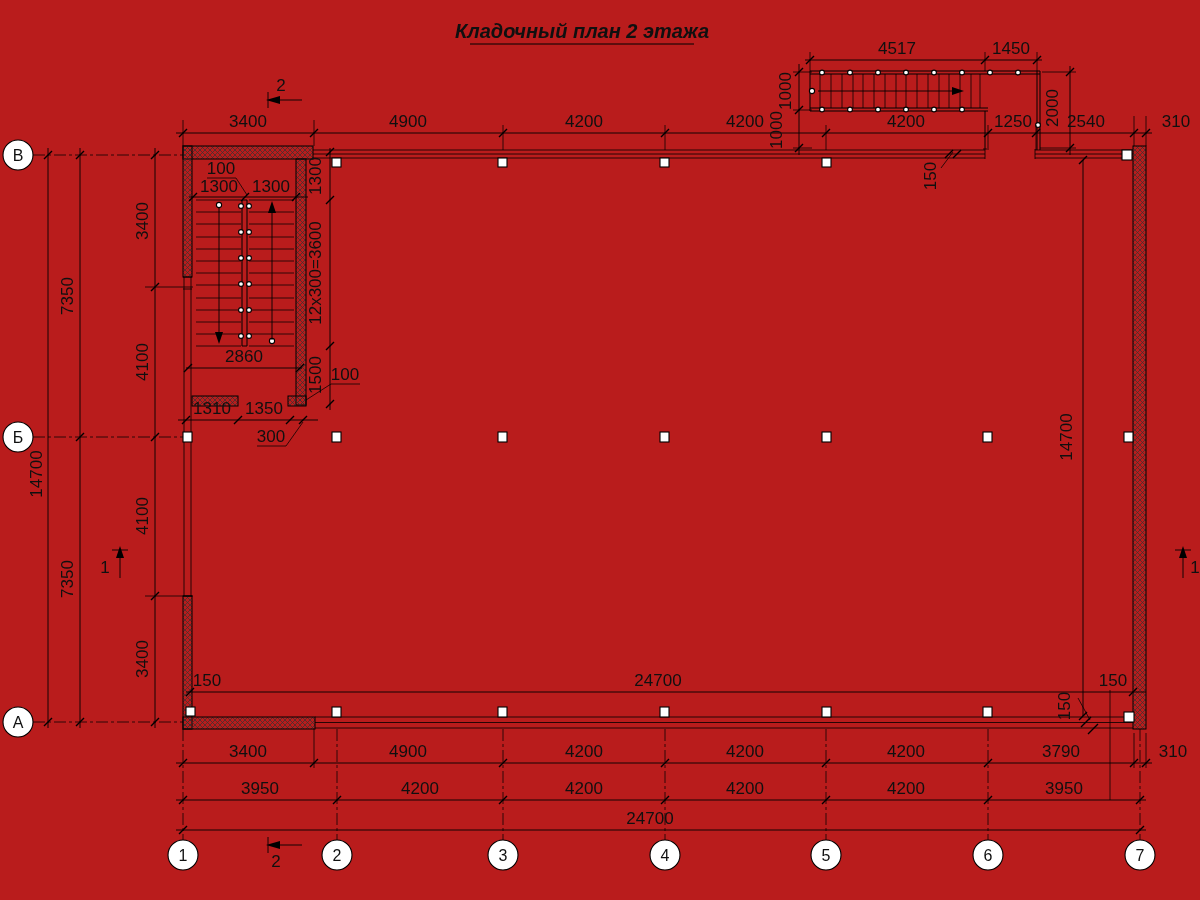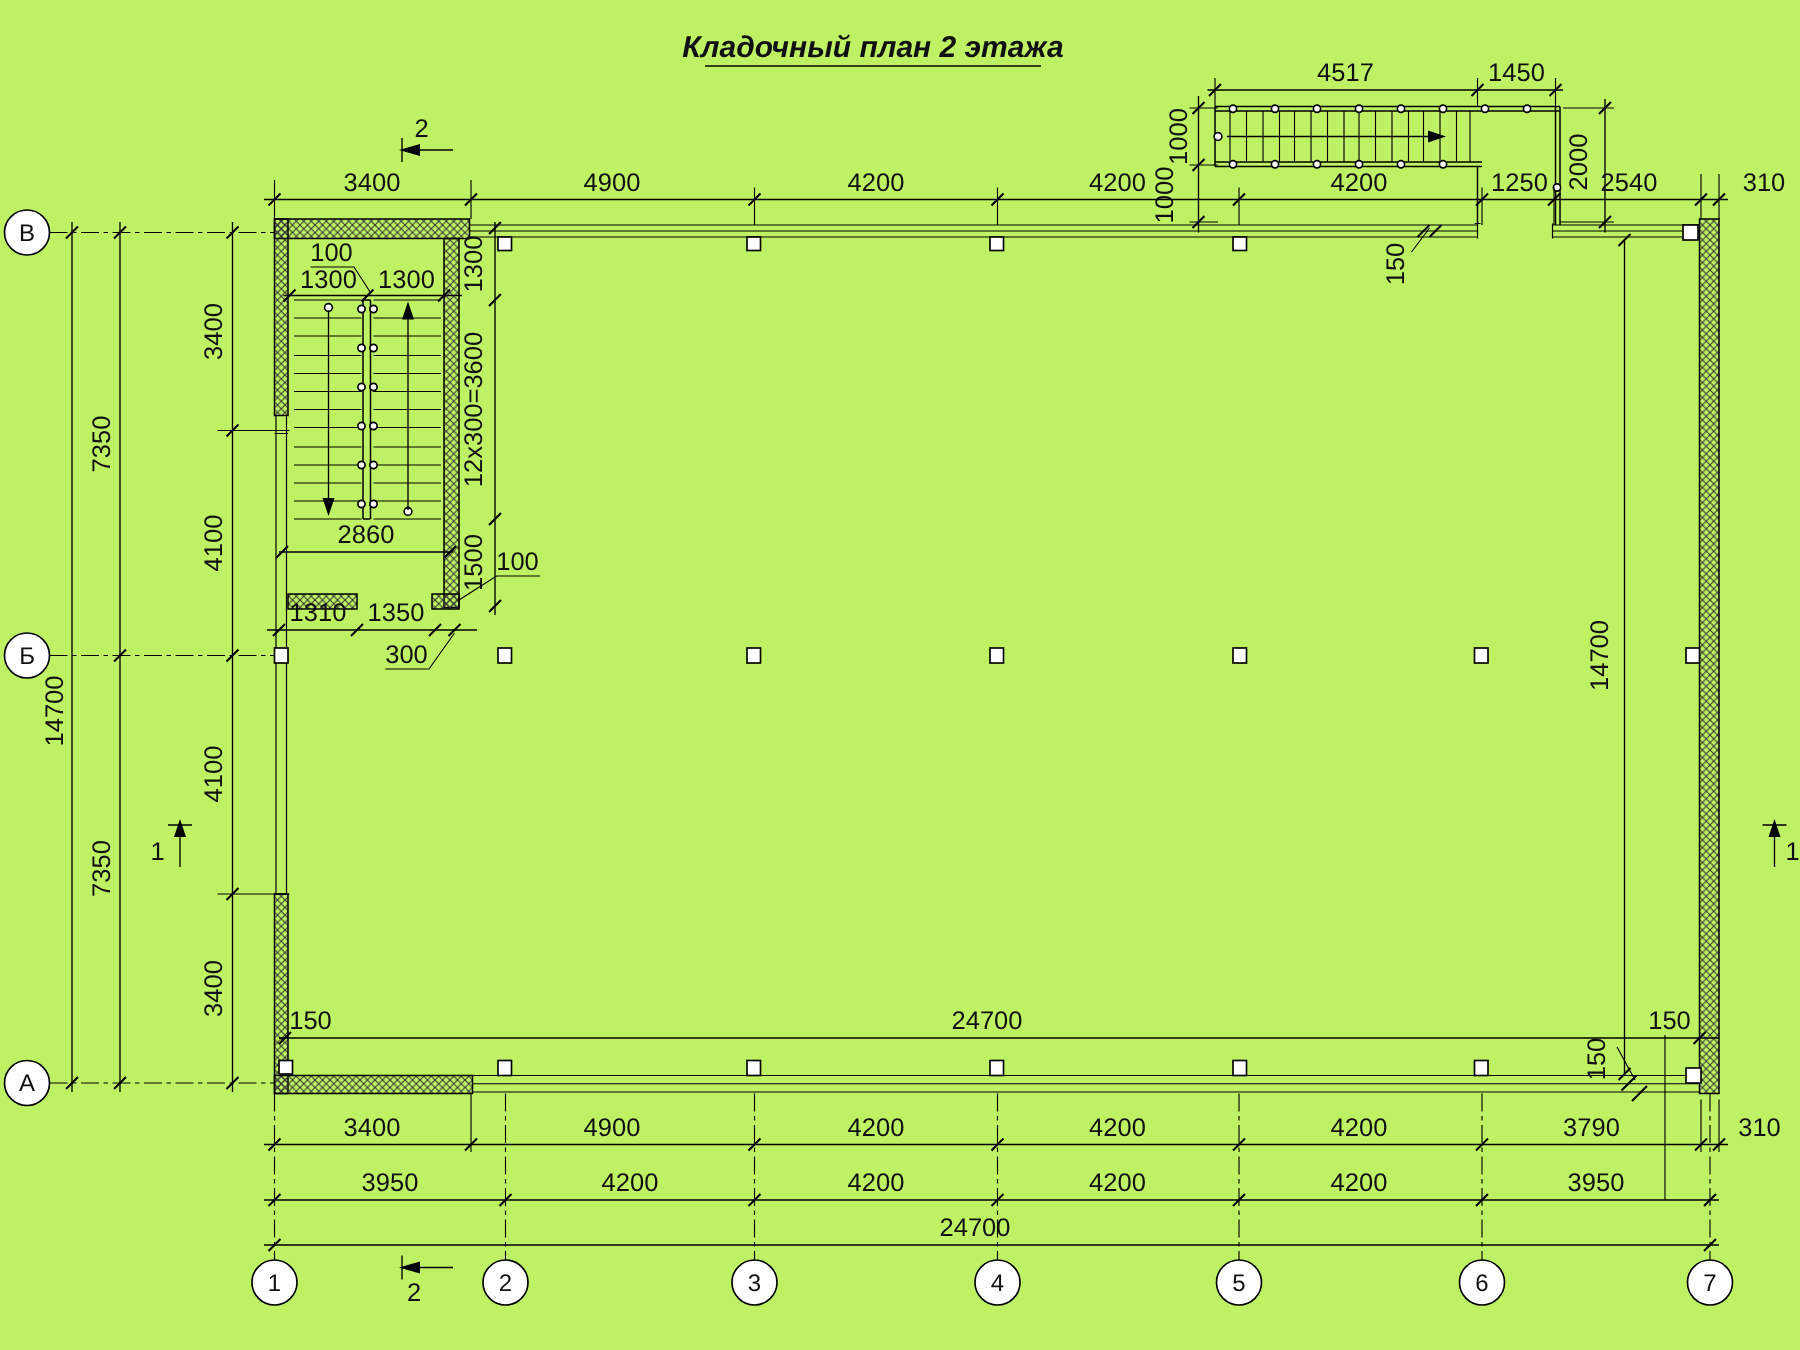--- a/index.html
+++ b/index.html
@@ -1,16 +1,16 @@
 <!DOCTYPE html>
 <html><head>
 <meta charset="utf-8">
 <style>
   html,body{margin:0;padding:0;background:#fff;}
-  .sheet{position:relative;width:1200px;height:900px;background:#bef264;overflow:hidden;}
+  .sheet{position:relative;width:1200px;height:900px;background:#b91c1c;overflow:hidden;}
   svg{position:absolute;left:0;top:0;}
   text{font-family:"Liberation Sans", sans-serif;font-size:17px;fill:#101010;}
   .ttl{font-size:20px;font-style:italic;font-weight:600;}
   .ax{font-size:16px;}
   .w{fill:url(#hatch);stroke:#000;stroke-width:1;}
   .t{stroke:#000;stroke-width:1;fill:none;}
   .tt{stroke:#000;stroke-width:0.8;fill:none;}
   .d{stroke:#000;stroke-width:0.9;fill:none;}
   .e{stroke:#000;stroke-width:0.75;fill:none;}
   .ad{stroke-dasharray:12 3 3 3;}

